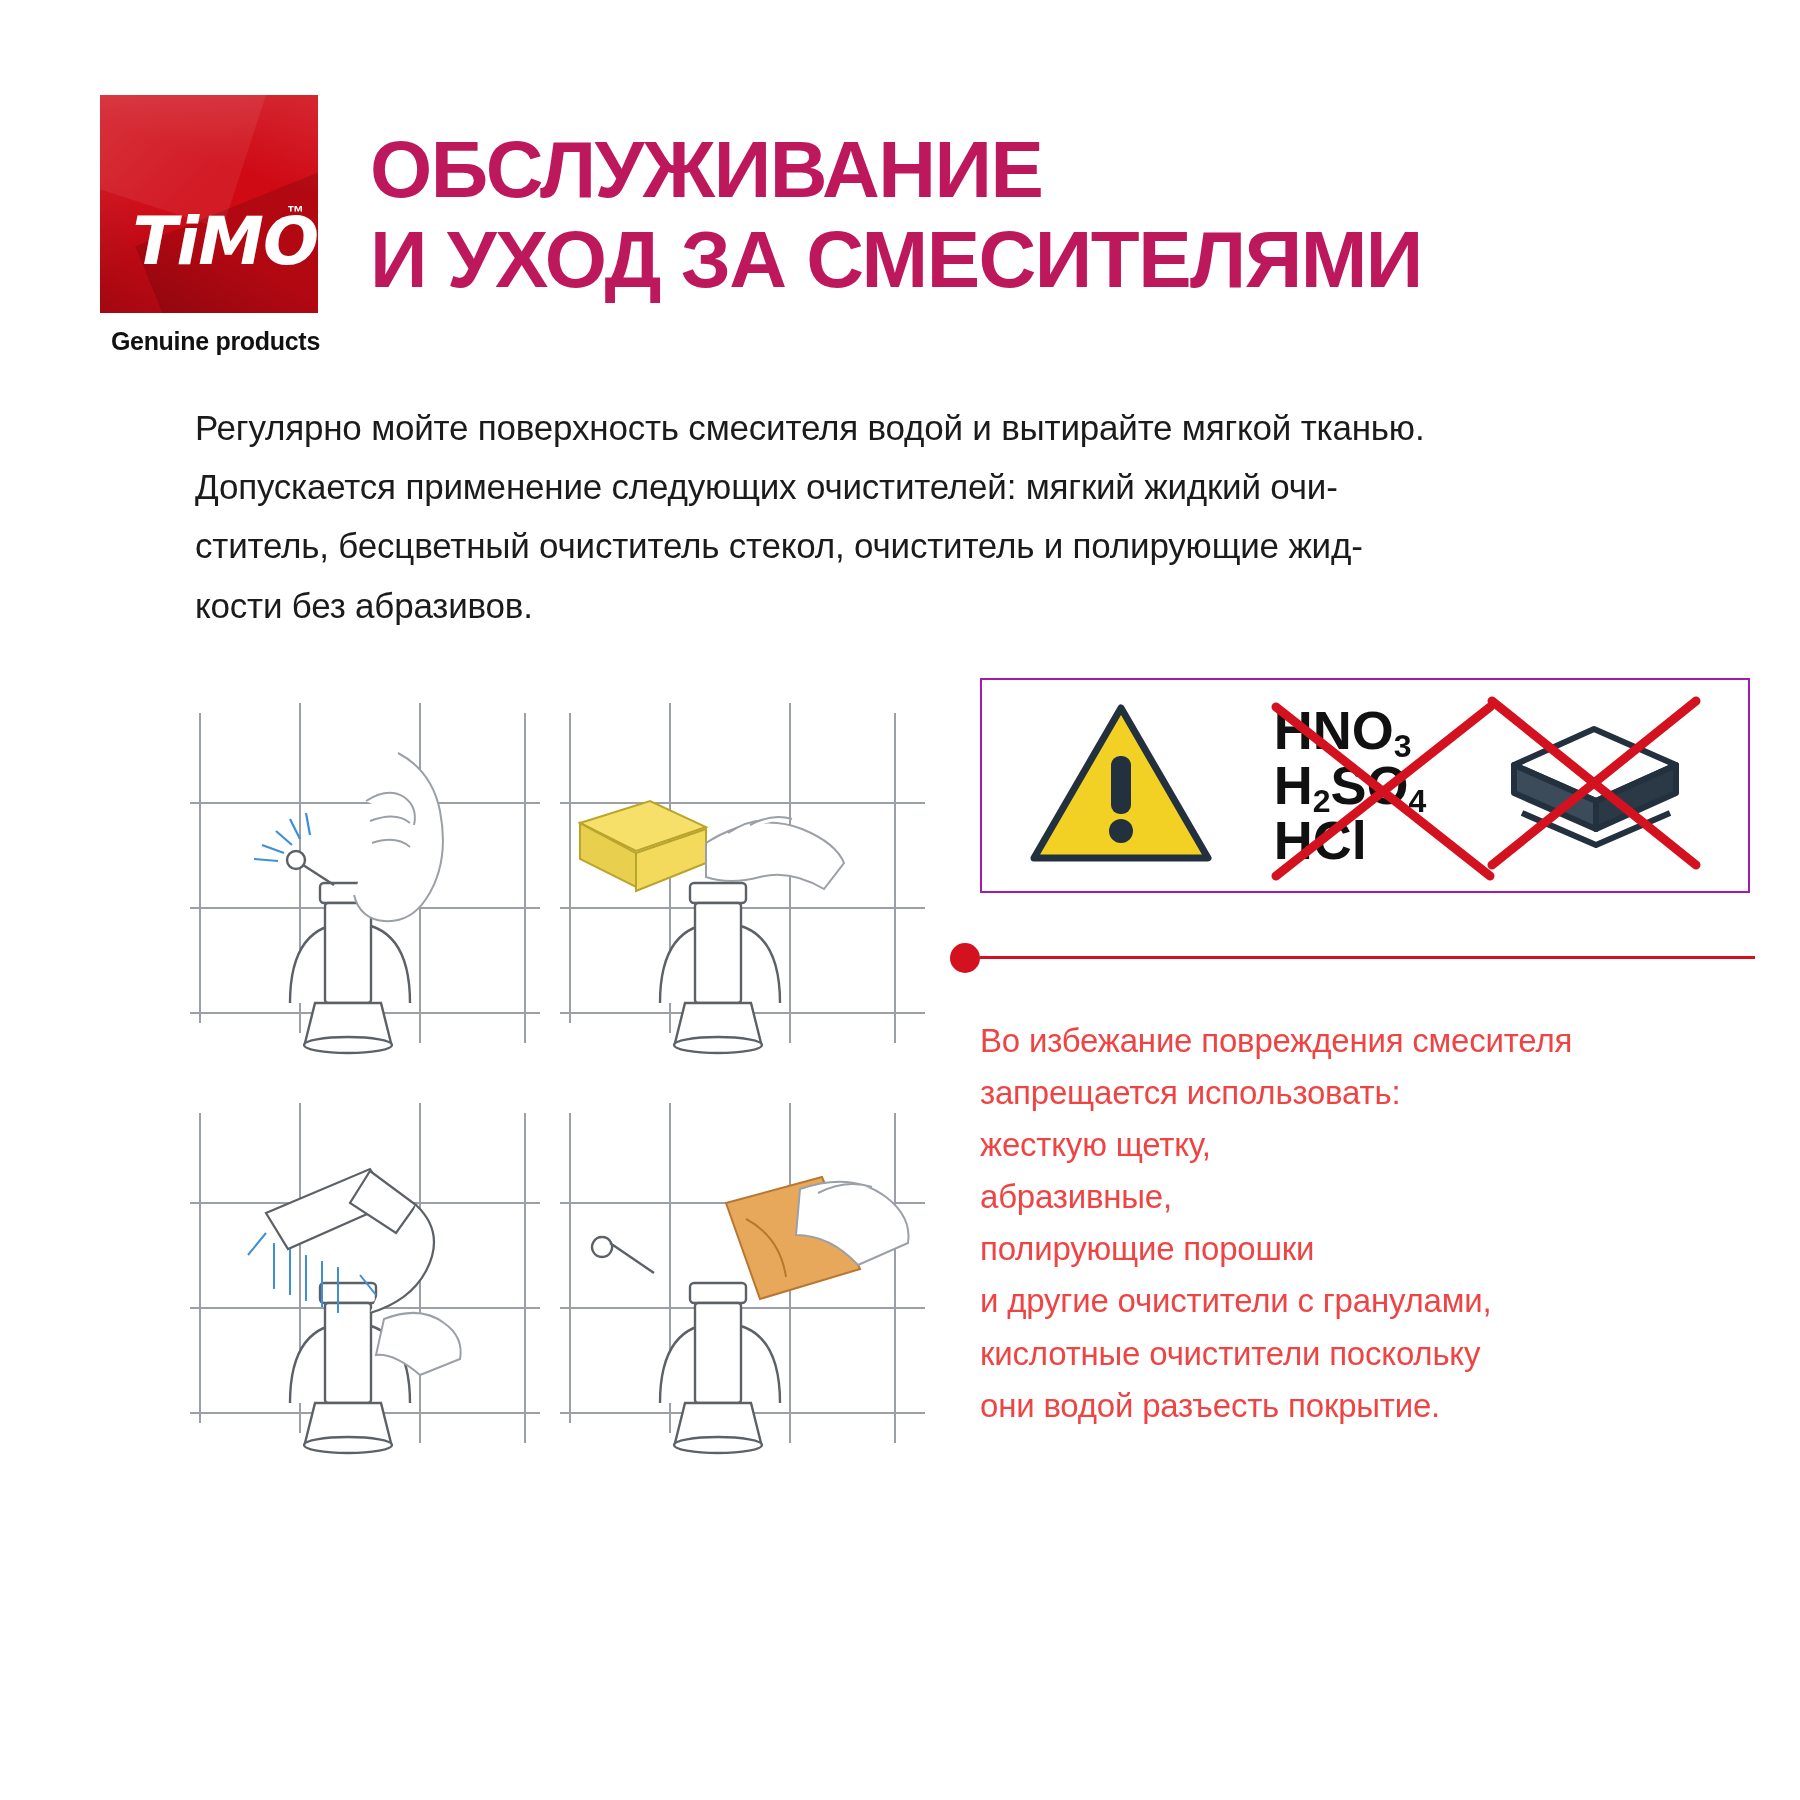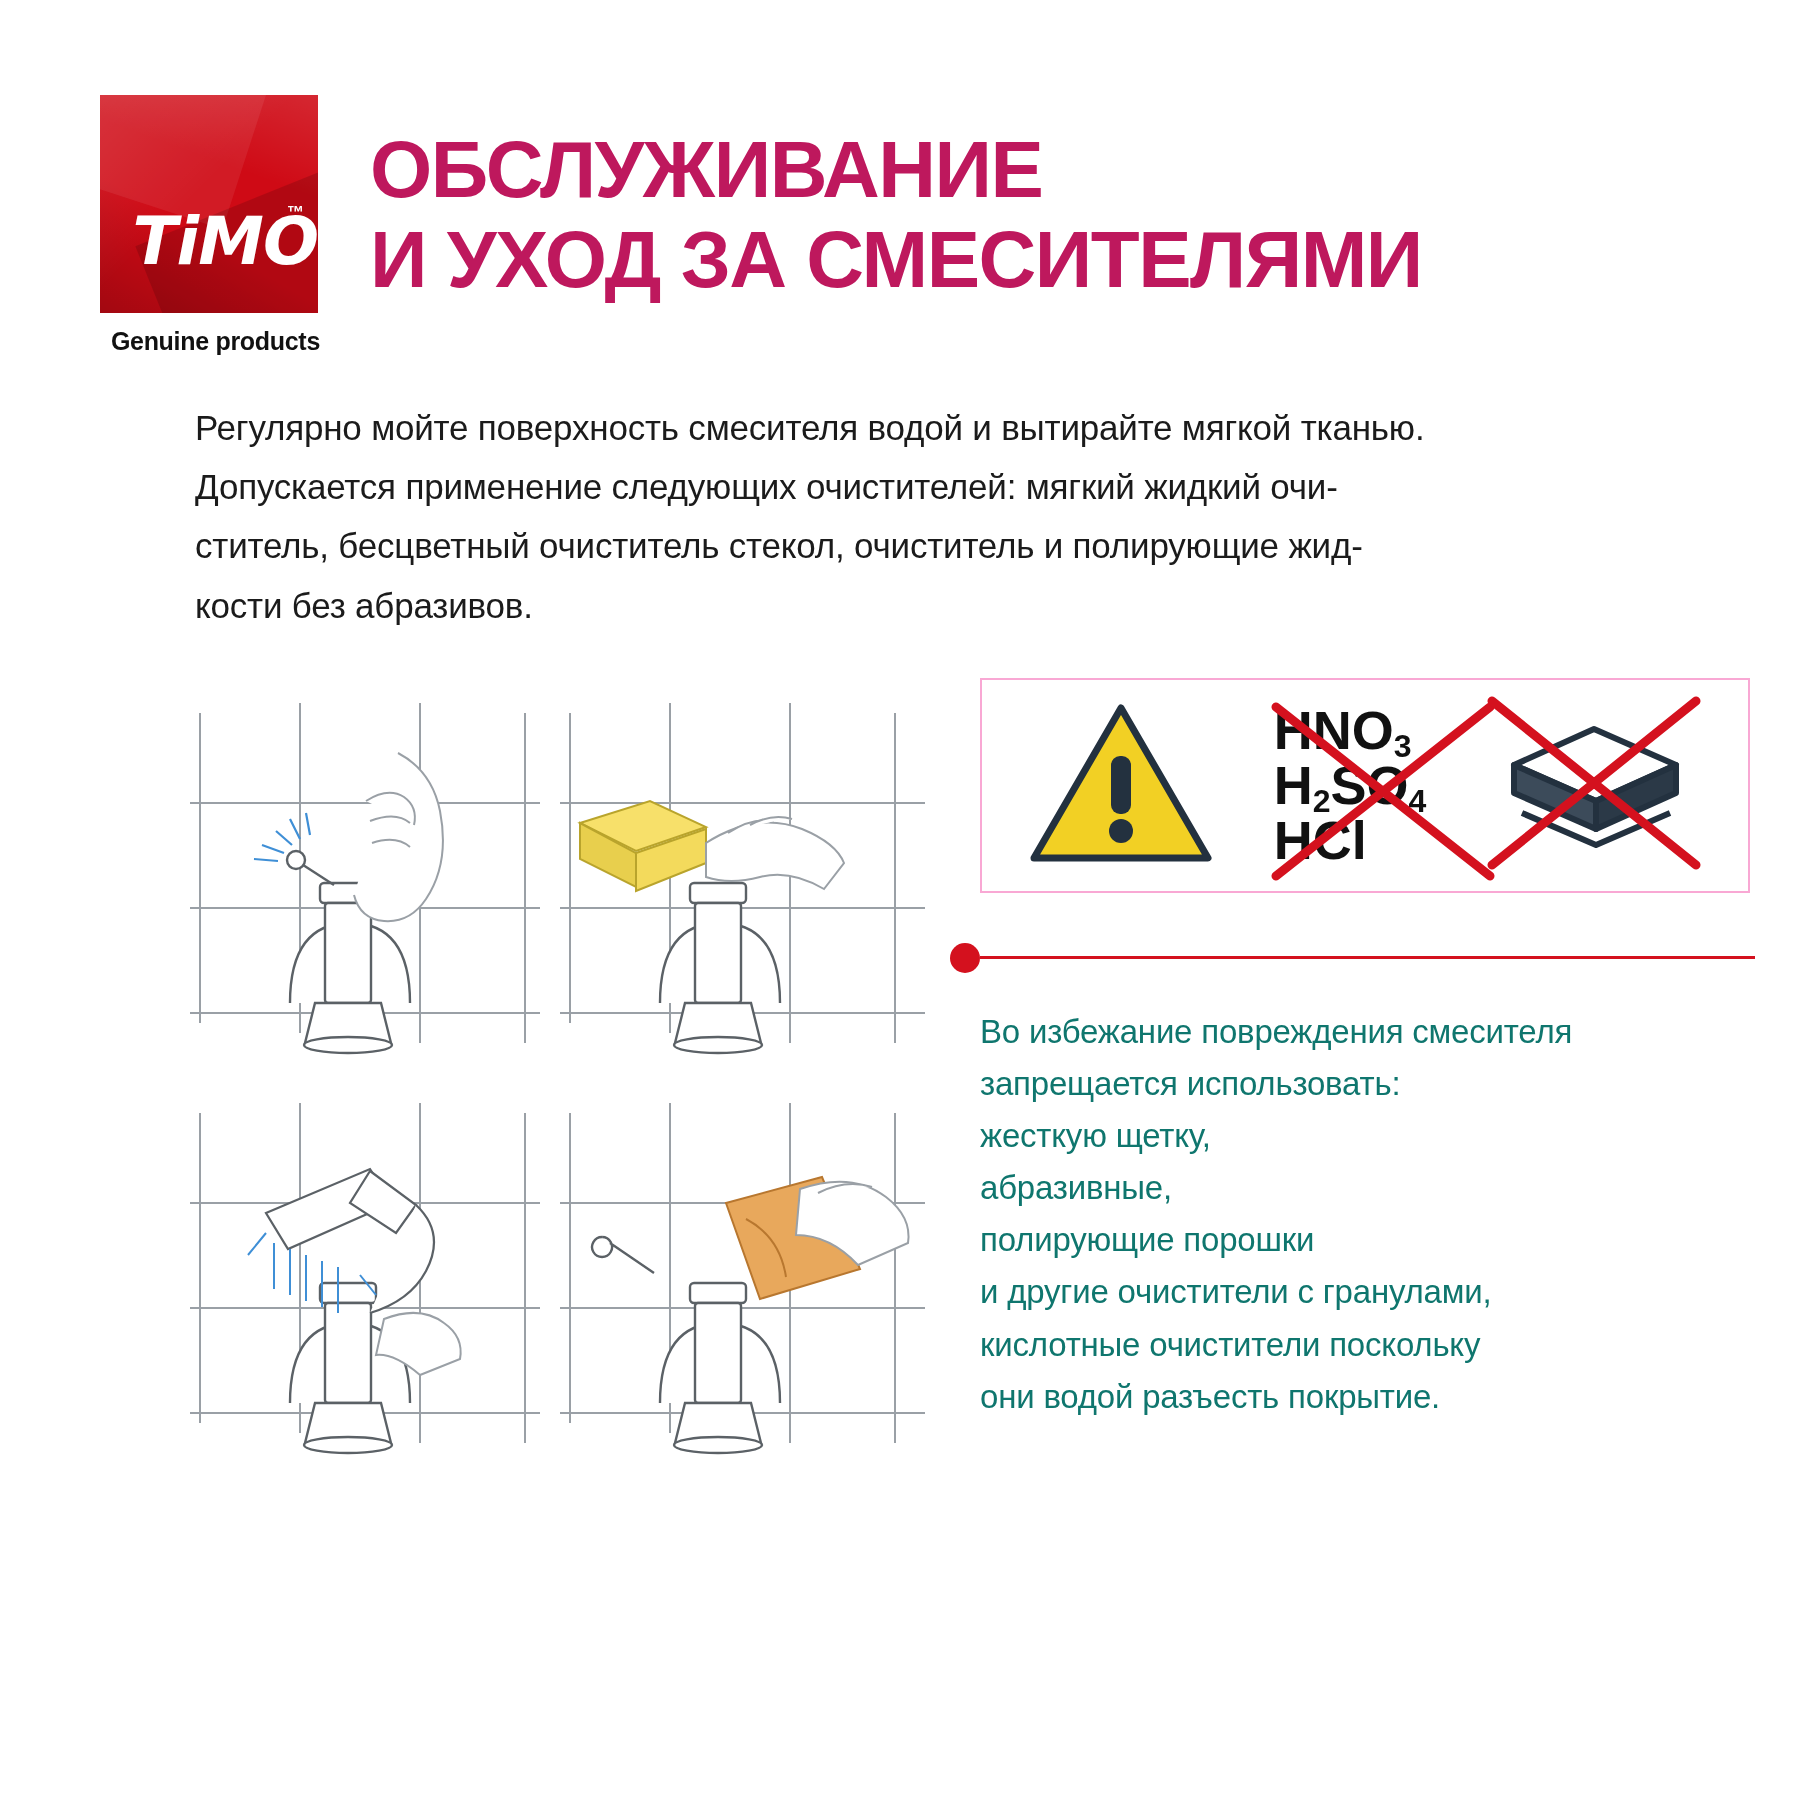--- a/index.html
+++ b/index.html
@@ -123,21 +123,21 @@
   }
   .illu-cell { position: relative; }
   .right-col {
     flex: 1;
     padding-left: 50px;
     position: relative;
   }
 
   
   .warn-box {
-    border: 2px solid #f9a8d4;
+    border: 2px solid #a21caf;
     width: 770px;
     height: 215px;
     display: flex;
     align-items: center;
     justify-content: space-around;
     box-sizing: border-box;
     padding: 0 18px;
     margin-top: -15px;
   }
   .warn-cell { position: relative; }
@@ -173,24 +173,24 @@
     flex: 0 0 30px;
   }
   .red-line {
     height: 3px;
     background: #d4111e;
     flex: 1;
   }
 
   
   .warn-text {
-    margin-top: 33px;
+    margin-top: 42px;
     font-size: 33px;
     line-height: 1.58;
-    color: #0f766e;
+    color: #ef4444;
     letter-spacing: -0.2px;
   }
   .warn-text p { margin: 0; }
 </style>
 </head>
 <body>
 
 <div class="header">
 
   <div class="logo-block">

